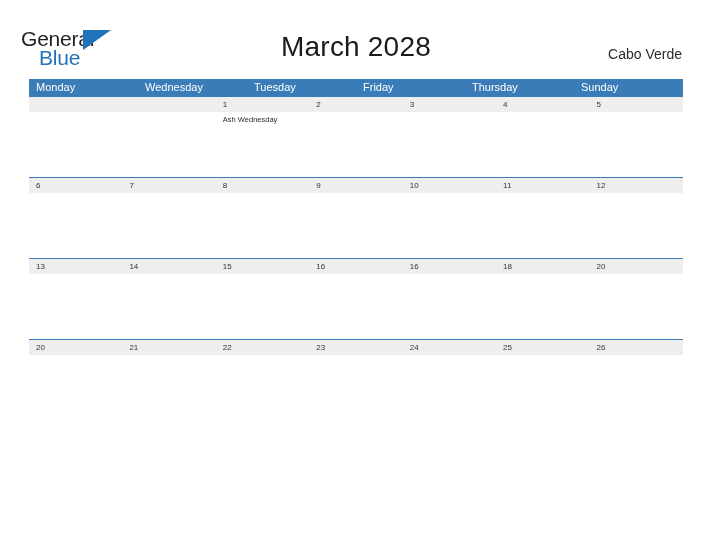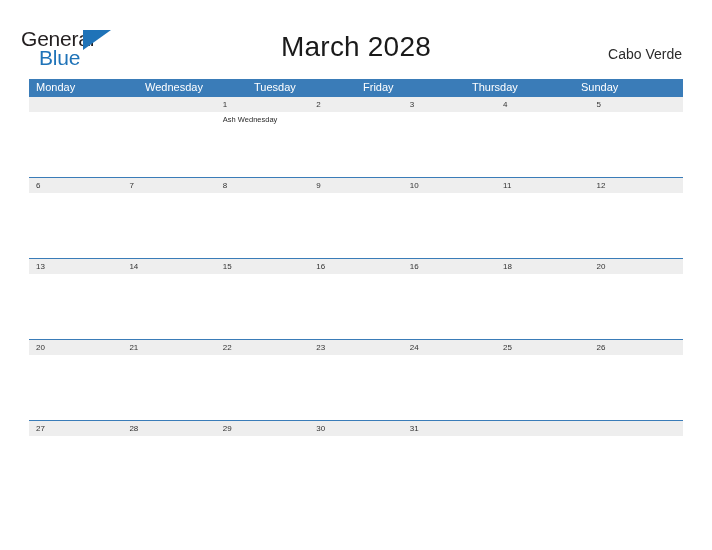--- a/index.html
+++ b/index.html
@@ -247,29 +247,20 @@
           <div class="event-cell"></div>
           <div class="event-cell"></div>
           <div class="event-cell"></div>
           <div class="event-cell"></div>
           <div class="event-cell"></div>
           <div class="event-cell"></div>
           <div class="event-cell"></div>
         </div>
       </div>
       <div class="week-row">
-        <div class="week-dates">
-          <div class="date-cell">27</div>
-          <div class="date-cell">28</div>
-          <div class="date-cell">29</div>
-          <div class="date-cell">30</div>
-          <div class="date-cell">31</div>
-          <div class="date-cell"></div>
-          <div class="date-cell"></div>
-        </div>
         <div class="week-events">
           <div class="event-cell"></div>
           <div class="event-cell"></div>
           <div class="event-cell"></div>
           <div class="event-cell"></div>
           <div class="event-cell"></div>
           <div class="event-cell"></div>
           <div class="event-cell"></div>
         </div>
       </div>

